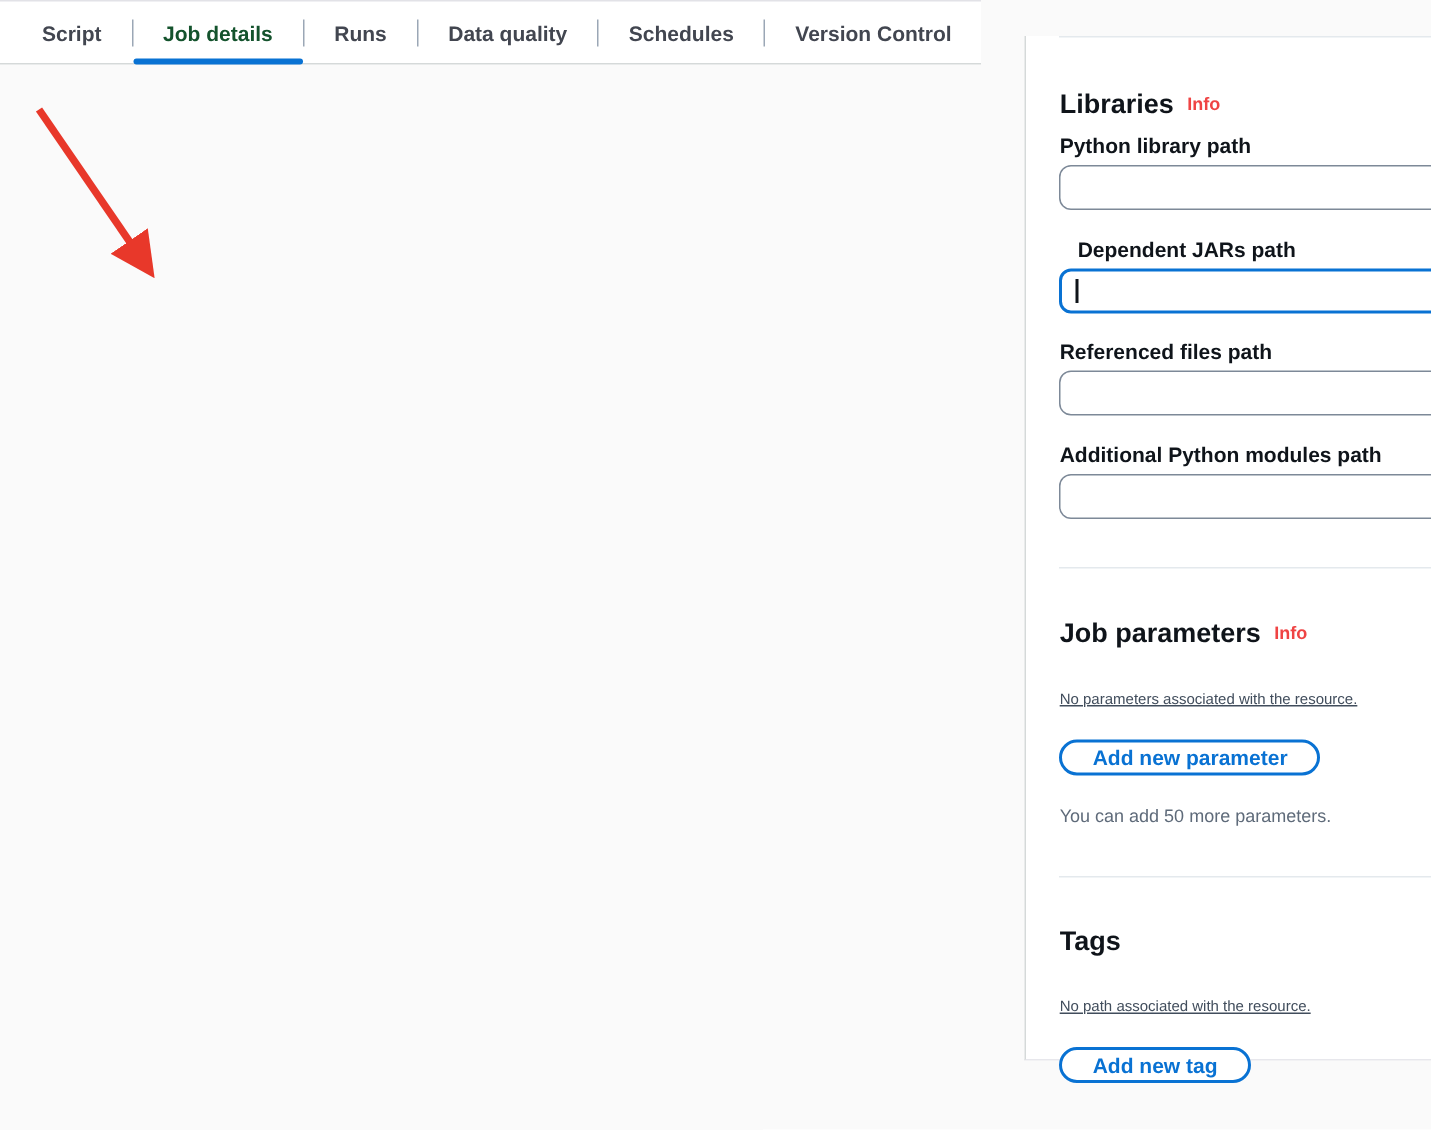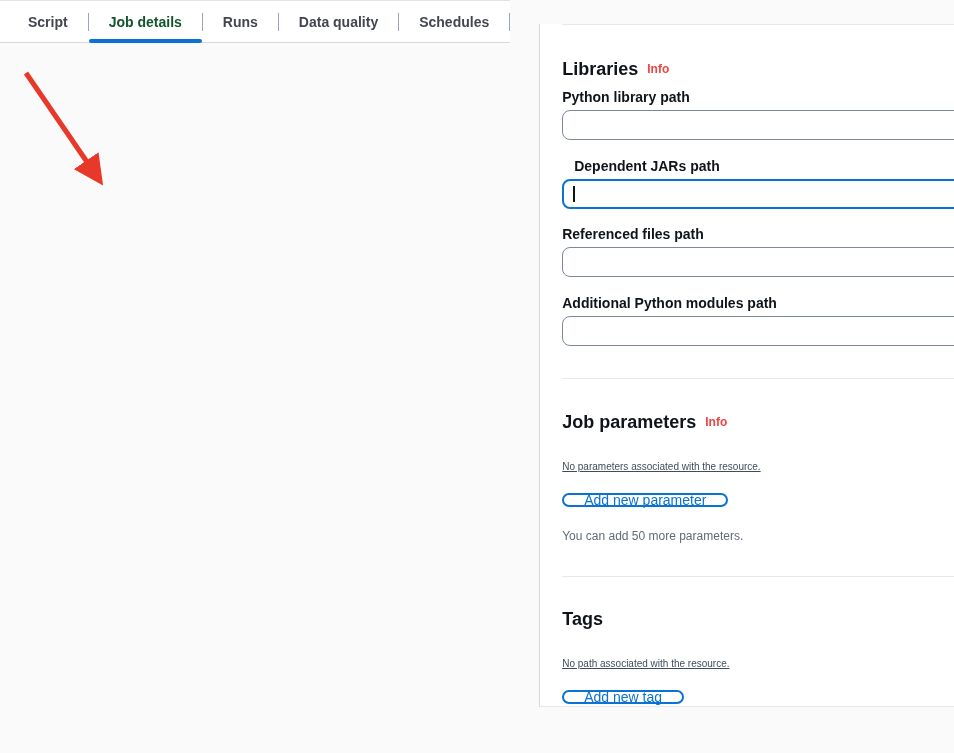--- a/index.html
+++ b/index.html
@@ -144,29 +144,29 @@
     font-size: 12px;
     line-height: 15px;
     color: #5f6b7a;
   }
 
   .pill-button {
     margin-top: 17px;
     display: inline-flex;
     align-items: center;
     justify-content: center;
-    height: 14px;
+    height: 24px;
     padding: 0 20px;
     background: #ffffff;
     border: 2px solid #0972d3;
     border-radius: 16px;
     color: #0972d3;
     font-family: "Liberation Sans", sans-serif;
     font-size: 14px;
-    font-weight: 400;
+    font-weight: 700;
     cursor: pointer;
   }
 
   
   .footer-bar {
     flex: 0 0 auto;
     height: 8px;
     background: #222b37;
   }
 
@@ -188,20 +188,21 @@
     <div class="tab">Script</div>
     <span class="tab-divider"></span>
     <div class="tab active">Job details</div>
     <span class="tab-divider"></span>
     <div class="tab">Runs</div>
     <span class="tab-divider"></span>
     <div class="tab">Data quality</div>
     <span class="tab-divider"></span>
     <div class="tab">Schedules</div>
     <span class="tab-divider"></span>
+    <div class="tab">Version Control</div>
   </nav>
 
   <div class="main">
     <div class="panel">
 
       <hr class="divider d1">
 
       <section>
         <div class="section-heading h-libraries">
           <span>Libraries</span>

